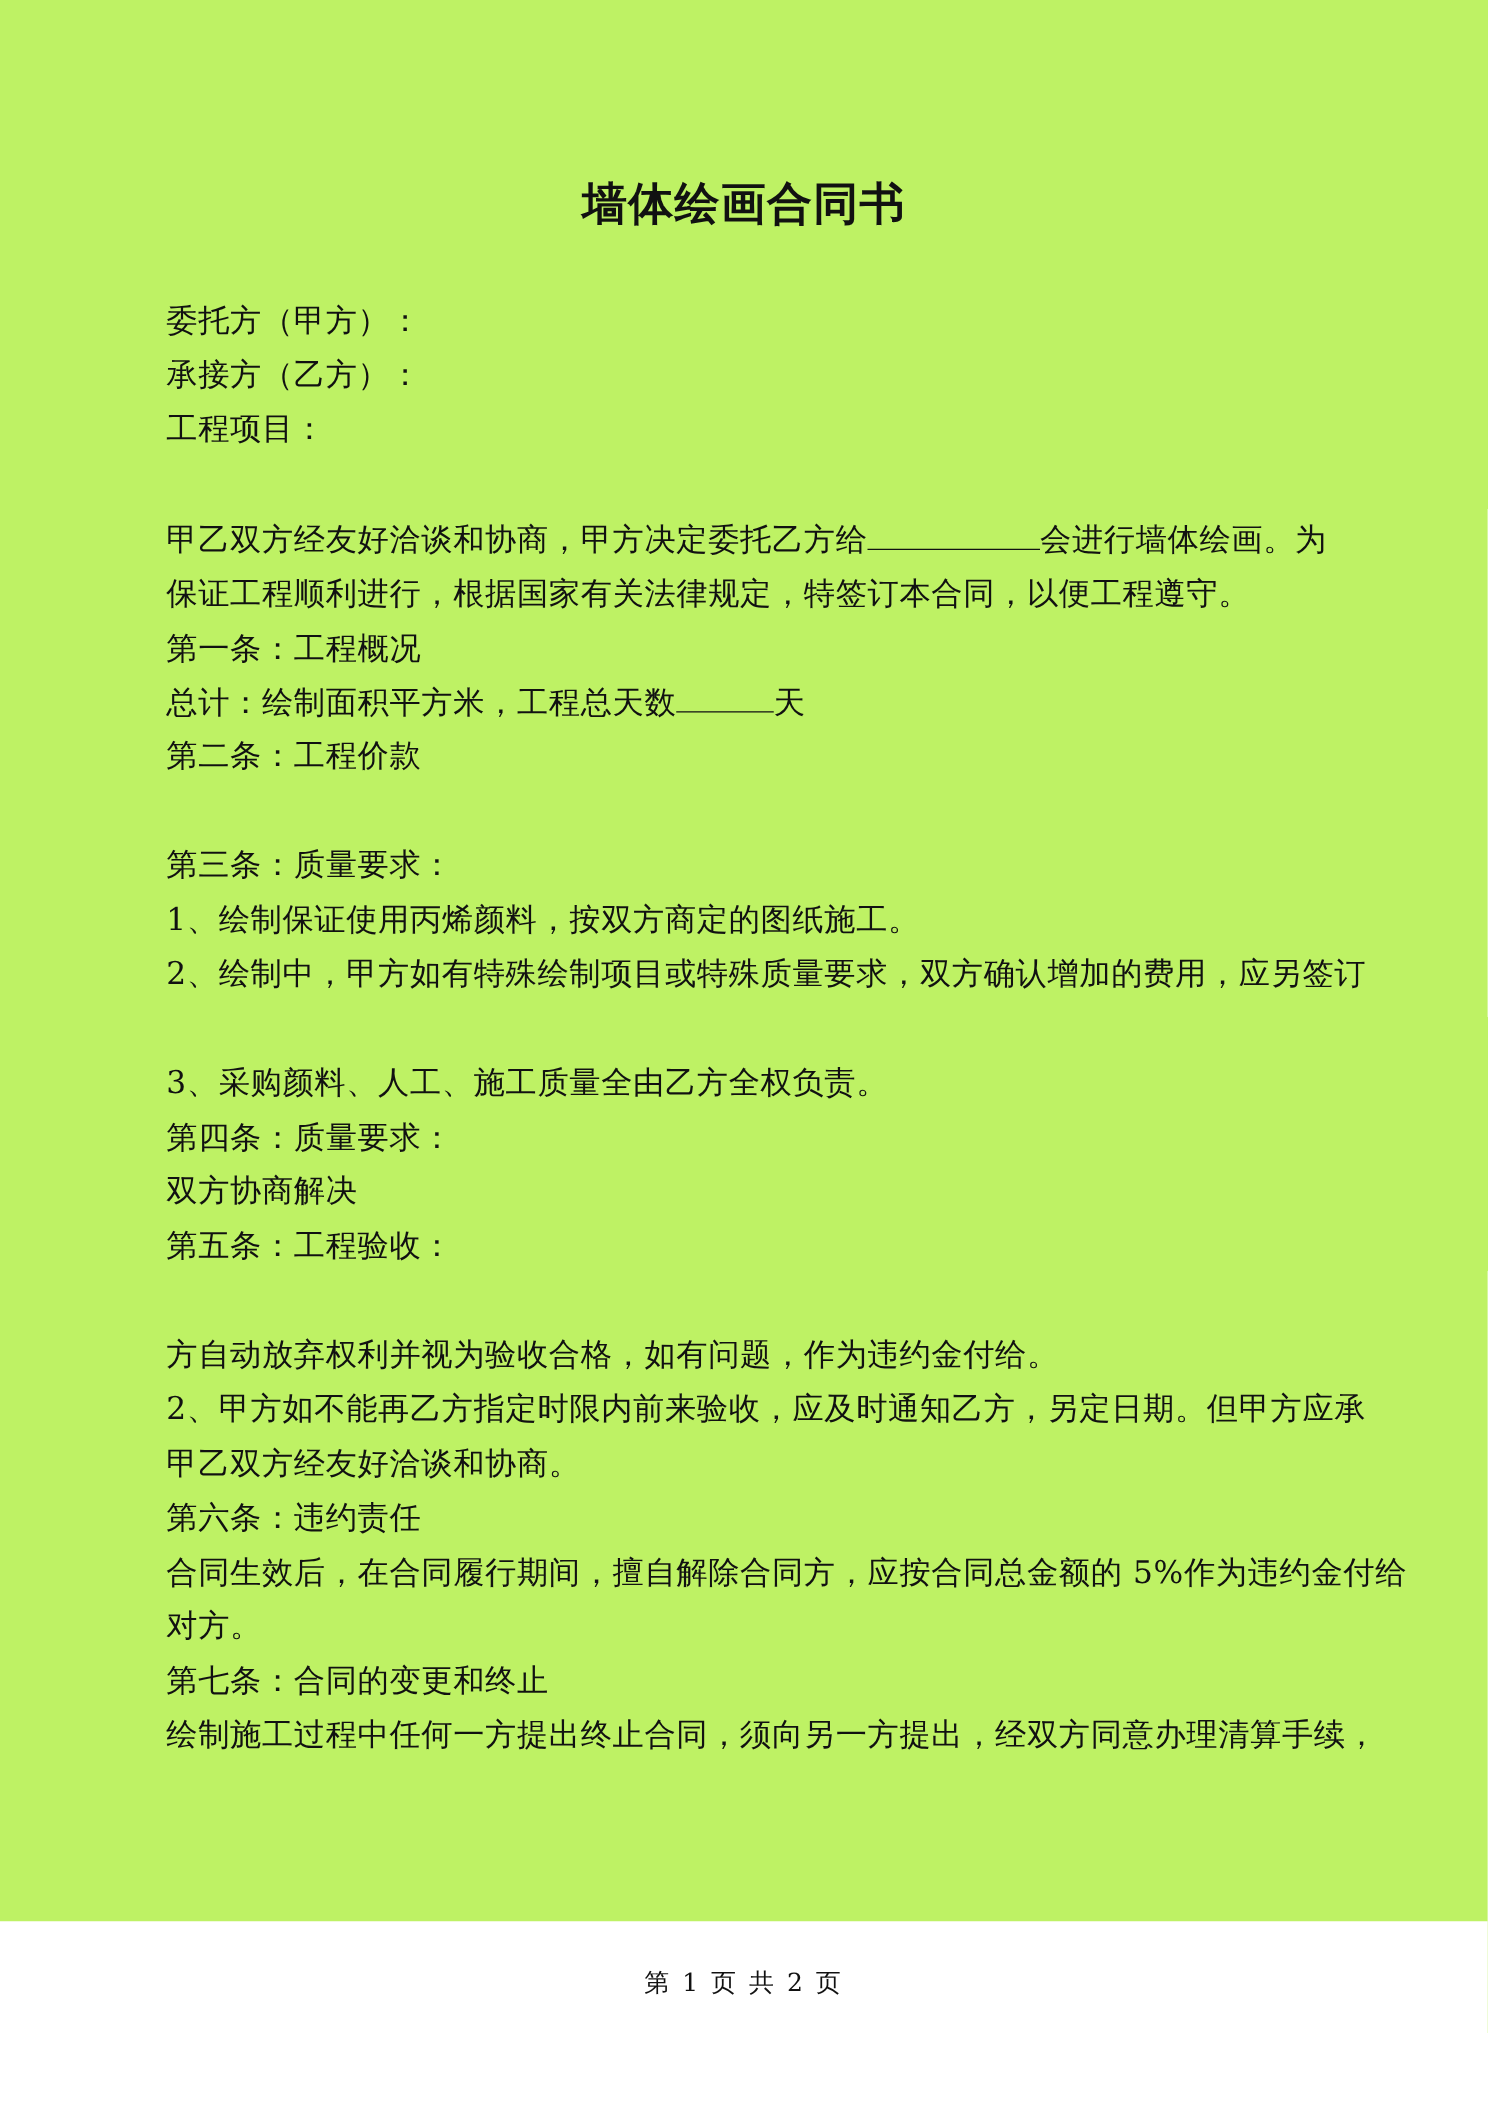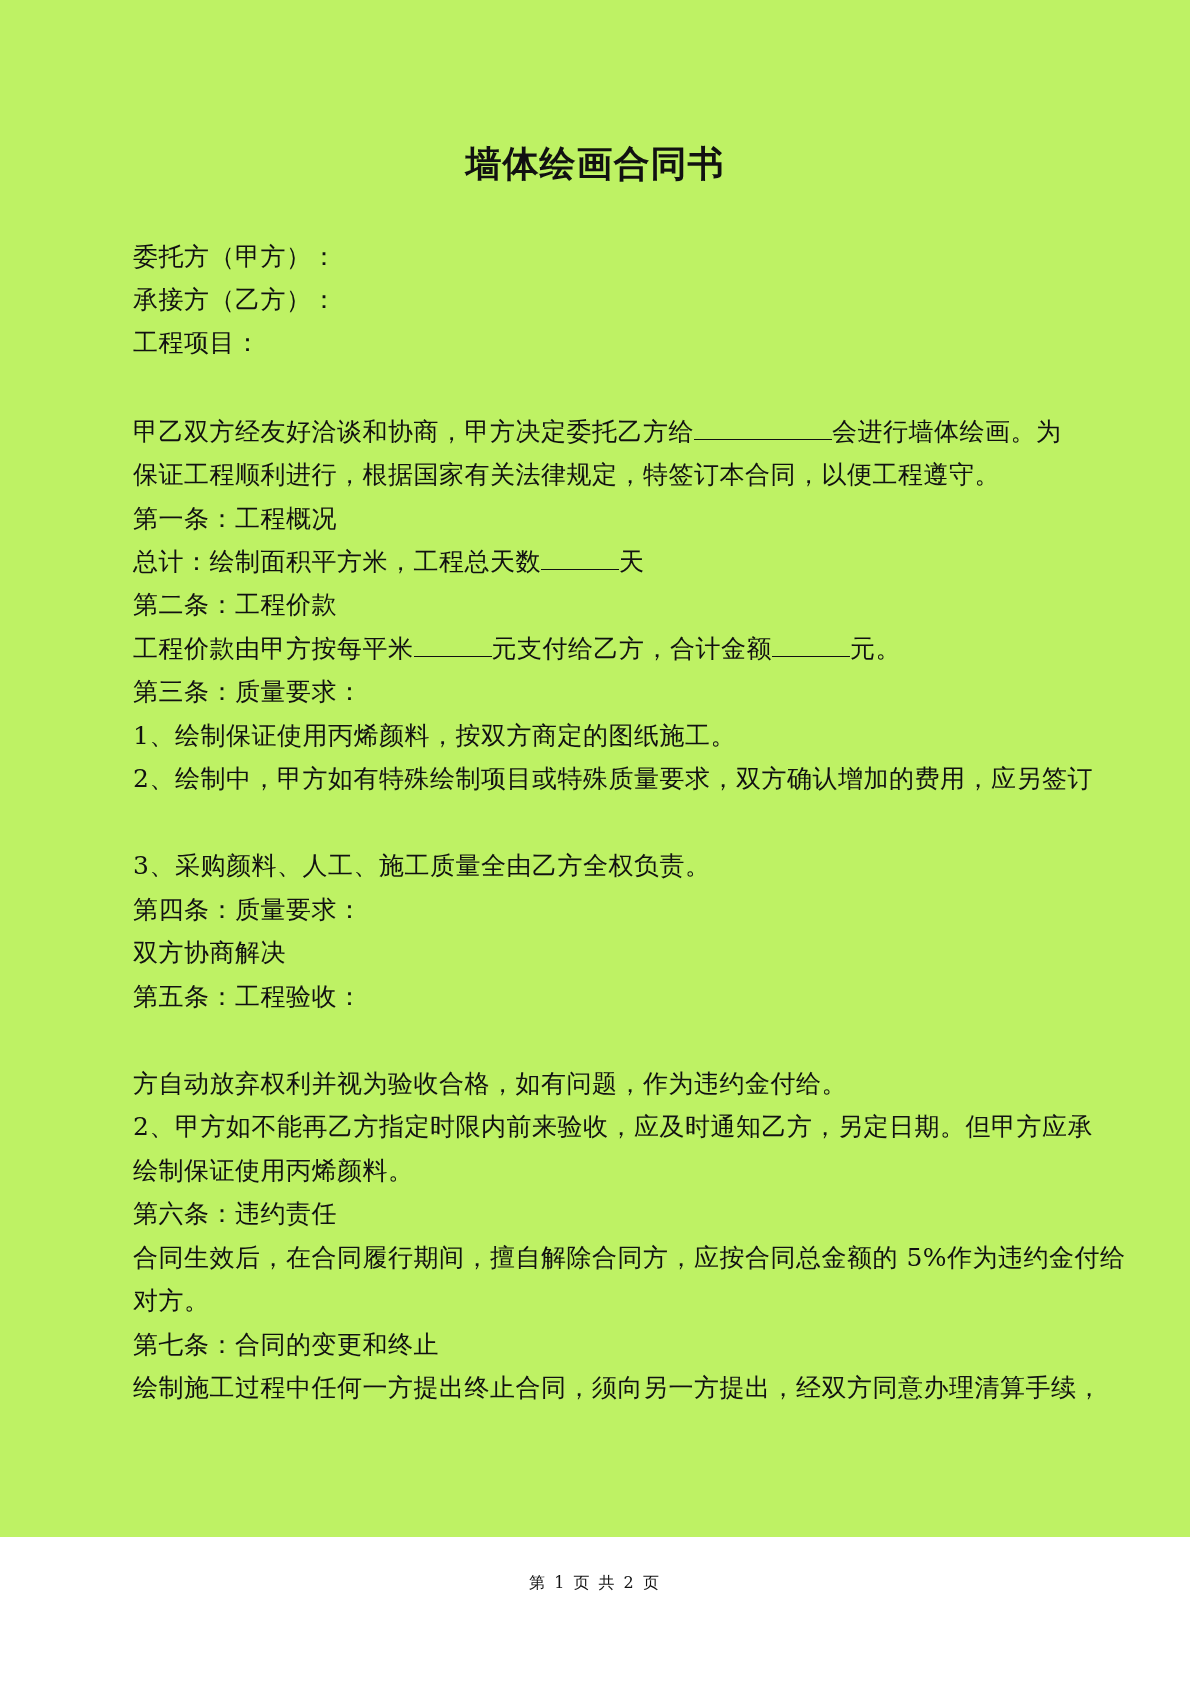--- a/index.html
+++ b/index.html
@@ -5,21 +5,21 @@
   html, body { margin: 0; padding: 0; background: #ffffff; }
   body { width: 1190px; height: 1683px; position: relative; overflow: hidden;
          font-family: "DejaVu Serif", "Liberation Serif", serif; color: #111; }
   .page { position: absolute; left: 0; top: 0; width: 1190px; height: 1537px; background: #bef264; padding-left: 18px; }
   .title { position: absolute; top: 138px; left: 0; width: 1190px; text-align: center;
            font-size: 36px; font-weight: bold; letter-spacing: 1px; line-height: 50px; }
   .line { position: absolute; left: 133px; width: 850px; font-size: 25px; line-height: 30px;
           white-space: nowrap; letter-spacing: 0.5px; }
   .blank { display: inline-block; border-bottom: 1px solid #111; height: 22px; vertical-align: baseline; }
   .footer { position: absolute; top: 1573px; left: 0; width: 1190px; text-align: center;
-            font-size: 16px; letter-spacing: 2px; }
+            font-size: 20px; letter-spacing: 2px; }
 </style>
 </head>
 <body>
 
 <div class="page">
 
   <div class="title">墙体绘画合同书</div>
 
   <div class="line" style="top:242px">委托方（甲方）：</div>
   <div class="line" style="top:285px">承接方（乙方）：</div>
@@ -29,36 +29,33 @@
     <span>甲乙双方经友好洽谈和协商，甲方决定委托乙方给</span><span class="blank" style="width:138px"></span><span>会进行墙体绘画。为</span>
   </div>
   <div class="line" style="top:460px">保证工程顺利进行，根据国家有关法律规定，特签订本合同，以便工程遵守。</div>
 
   <div class="line" style="top:504px">第一条：工程概况</div>
   <div class="line" style="top:547px">
     <span>总计：绘制面积平方米，工程总天数</span><span class="blank" style="width:78px"></span><span>天</span>
   </div>
 
   <div class="line" style="top:590px">第二条：工程价款</div>
-  <div class="line" style="top:634px">
-    <span>工程价款由甲方按每平米</span><span class="blank" style="width:78px"></span><span>元支付给乙方，合计金额</span><span class="blank" style="width:78px"></span><span>元。</span>
-  </div>
 
   <div class="line" style="top:677px">第三条：质量要求：</div>
   <div class="line" style="top:721px">1、绘制保证使用丙烯颜料，按双方商定的图纸施工。</div>
   <div class="line" style="top:764px">2、绘制中，甲方如有特殊绘制项目或特殊质量要求，双方确认增加的费用，应另签订</div>
   <div class="line" style="top:851px">3、采购颜料、人工、施工质量全由乙方全权负责。</div>
 
   <div class="line" style="top:895px">第四条：质量要求：</div>
   <div class="line" style="top:938px">双方协商解决</div>
 
   <div class="line" style="top:982px">第五条：工程验收：</div>
   <div class="line" style="top:1069px">方自动放弃权利并视为验收合格，如有问题，作为违约金付给。</div>
   <div class="line" style="top:1112px">2、甲方如不能再乙方指定时限内前来验收，应及时通知乙方，另定日期。但甲方应承</div>
-  <div class="line" style="top:1156px">绘制保证使用丙烯颜料。</div>
+  <div class="line" style="top:1156px">甲乙双方经友好洽谈和协商。</div>
 
   <div class="line" style="top:1199px">第六条：违约责任</div>
   <div class="line" style="top:1243px">合同生效后，在合同履行期间，擅自解除合同方，应按合同总金额的 5%作为违约金付给</div>
   <div class="line" style="top:1286px">对方。</div>
 
   <div class="line" style="top:1330px">第七条：合同的变更和终止</div>
   <div class="line" style="top:1373px">绘制施工过程中任何一方提出终止合同，须向另一方提出，经双方同意办理清算手续，</div>
 
   <div class="footer">第 1 页 共 2 页</div>
 </div>

